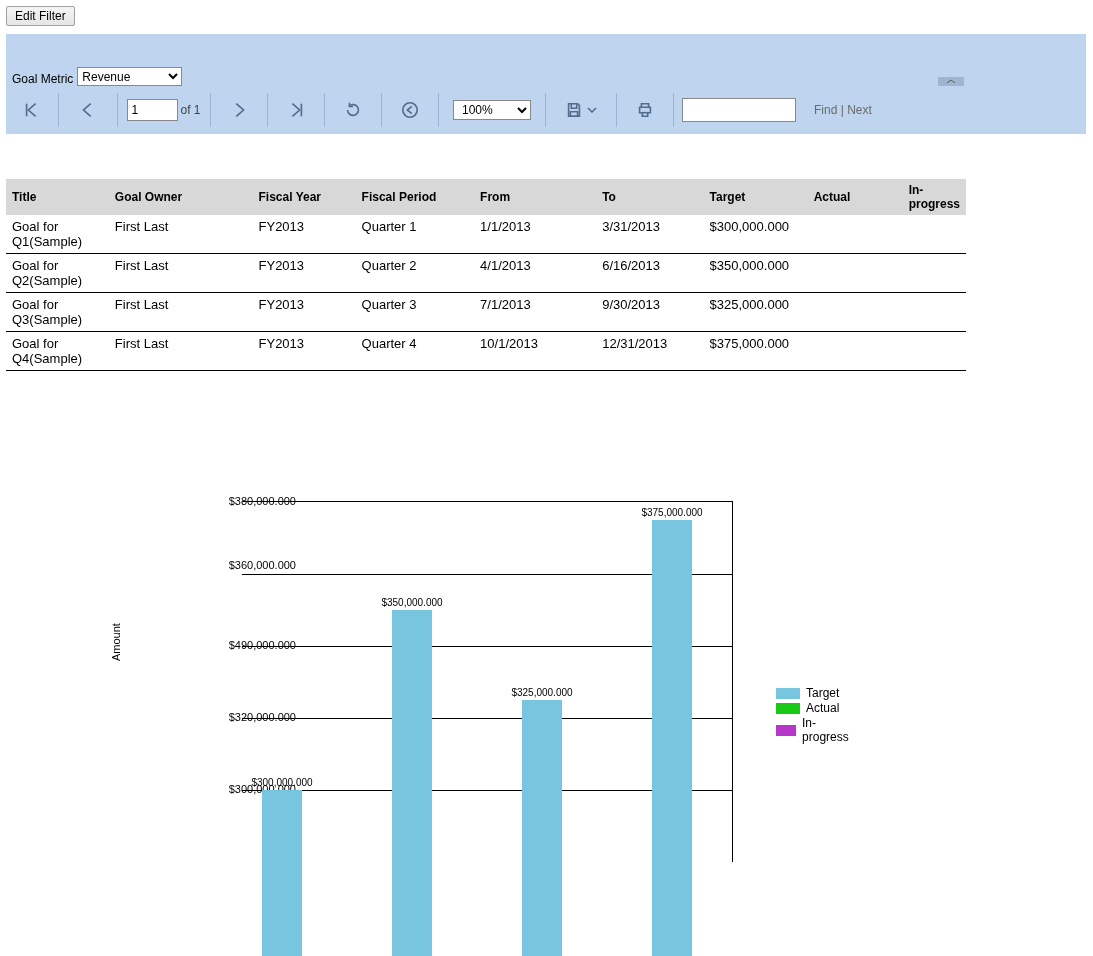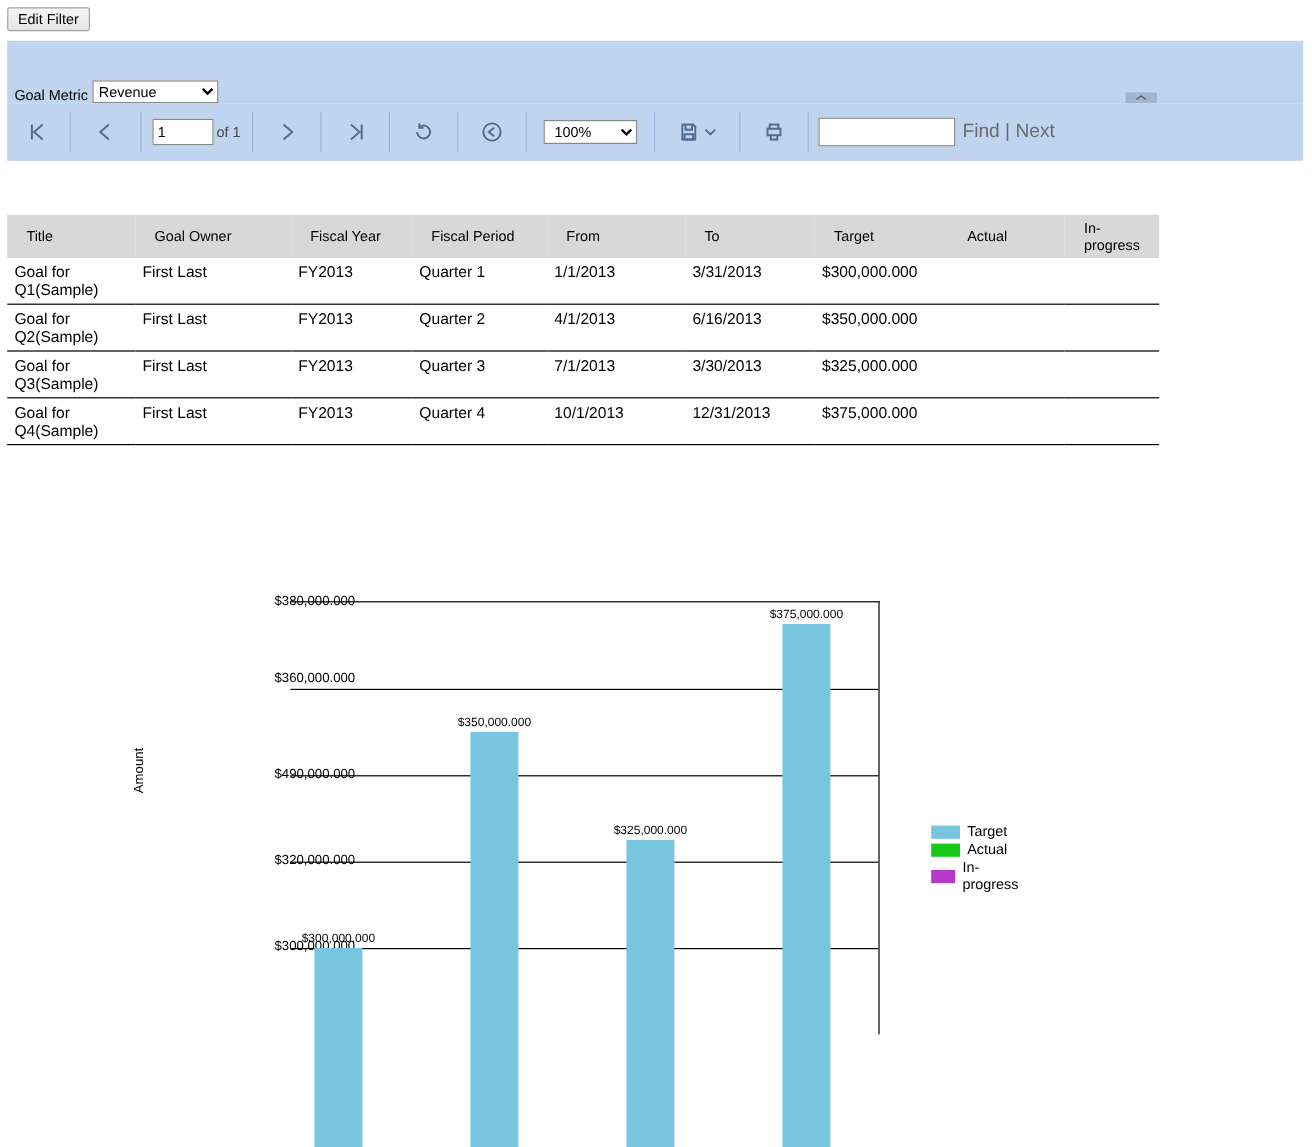--- a/index.html
+++ b/index.html
@@ -12,26 +12,26 @@
 .collapse-tab svg{display:block}
 .toolbar{background:#bed4ef;width:1080px;height:48px;display:flex;align-items:center;position:relative;box-sizing:border-box}
 .tb-cell{display:flex;align-items:center;justify-content:center;height:48px}
 .tb-sep{width:1px;height:34px;background:#99b4d6;margin:0}
 .tb-icon{width:18px;height:18px;stroke:#506d8f;stroke-width:1.8;fill:none}
 .tb-btn{cursor:pointer;display:flex;align-items:center;justify-content:center}
 .page-input{width:44px;height:18px;border:1px solid #888;text-align:left;padding-left:3px;font-size:12px}
 .of-label{font-size:12px;margin-left:2px;color:#444}
 .zoom-select{width:78px;height:20px;border:1px solid #888;background:#fff;font-size:12px;padding-left:4px}
 .find-input{width:108px;height:20px;border:1px solid #888;background:#fff;font-size:12px;padding-left:2px}
-.find-links{font-size:16px;color:#6b6b6b;margin-left:6px}
+.find-links{font-size:12px;color:#6b6b6b;margin-left:18px}
 .report-header{background:#d4d2c2;width:945px;height:58px;padding:10px 6px 0 6px;box-sizing:border-box}
 .report-title{font-weight:bold;font-size:15px}
 .table-wrap{margin-top:45px;width:960px}
 .goals-table{border-collapse:collapse;width:100%;font-size:13px}
-.goals-table th{background:#d8d8d8;text-align:left;font-weight:normal;padding:4px 16px;font-size:12px}
+.goals-table th{background:#d8d8d8;text-align:left;font-weight:bold;padding:4px 6px;font-size:12px}
 .goals-table td{padding:4px 6px;border-bottom:1px solid #000;vertical-align:top}
 .goals-table tr.head-row th{border:0}
 .chart-wrap{margin-top:120px;margin-left:110px;position:relative;width:680px;height:380px}
 .y-axis-title{position:absolute;left:-6px;top:170px;transform:rotate(-90deg);transform-origin:left top;font-size:11px}
 .plot-area{position:absolute;left:126px;top:10px;width:490px;height:360px;border-top:1px solid #000;border-right:1px solid #000}
 .grid-line{position:absolute;left:0;right:0;height:1px;background:#000}
 .y-tick-label{position:absolute;right:500px;font-size:11px;transform:translateY(-50%)}
 .bar{position:absolute;bottom:0;width:40px;background:#78c5e0}
 .bar-label{position:absolute;font-size:10px;white-space:nowrap;transform:translateX(-50%)}
 .legend{position:absolute;left:660px;top:195px;font-size:12px}
@@ -190,21 +190,21 @@
             <td>$350,000.000</td>
             <td></td>
             <td></td>
           </tr>
   <tr>
             <td>Goal for Q3(Sample)</td>
             <td>First Last</td>
             <td>FY2013</td>
             <td>Quarter 3</td>
             <td>7/1/2013</td>
-            <td>3/30/2013</td>
+            <td>9/30/2013</td>
             <td>$325,000.000</td>
             <td></td>
             <td></td>
           </tr>
   <tr>
             <td>Goal for Q4(Sample)</td>
             <td>First Last</td>
             <td>FY2013</td>
             <td>Quarter 4</td>
             <td>10/1/2013</td>

